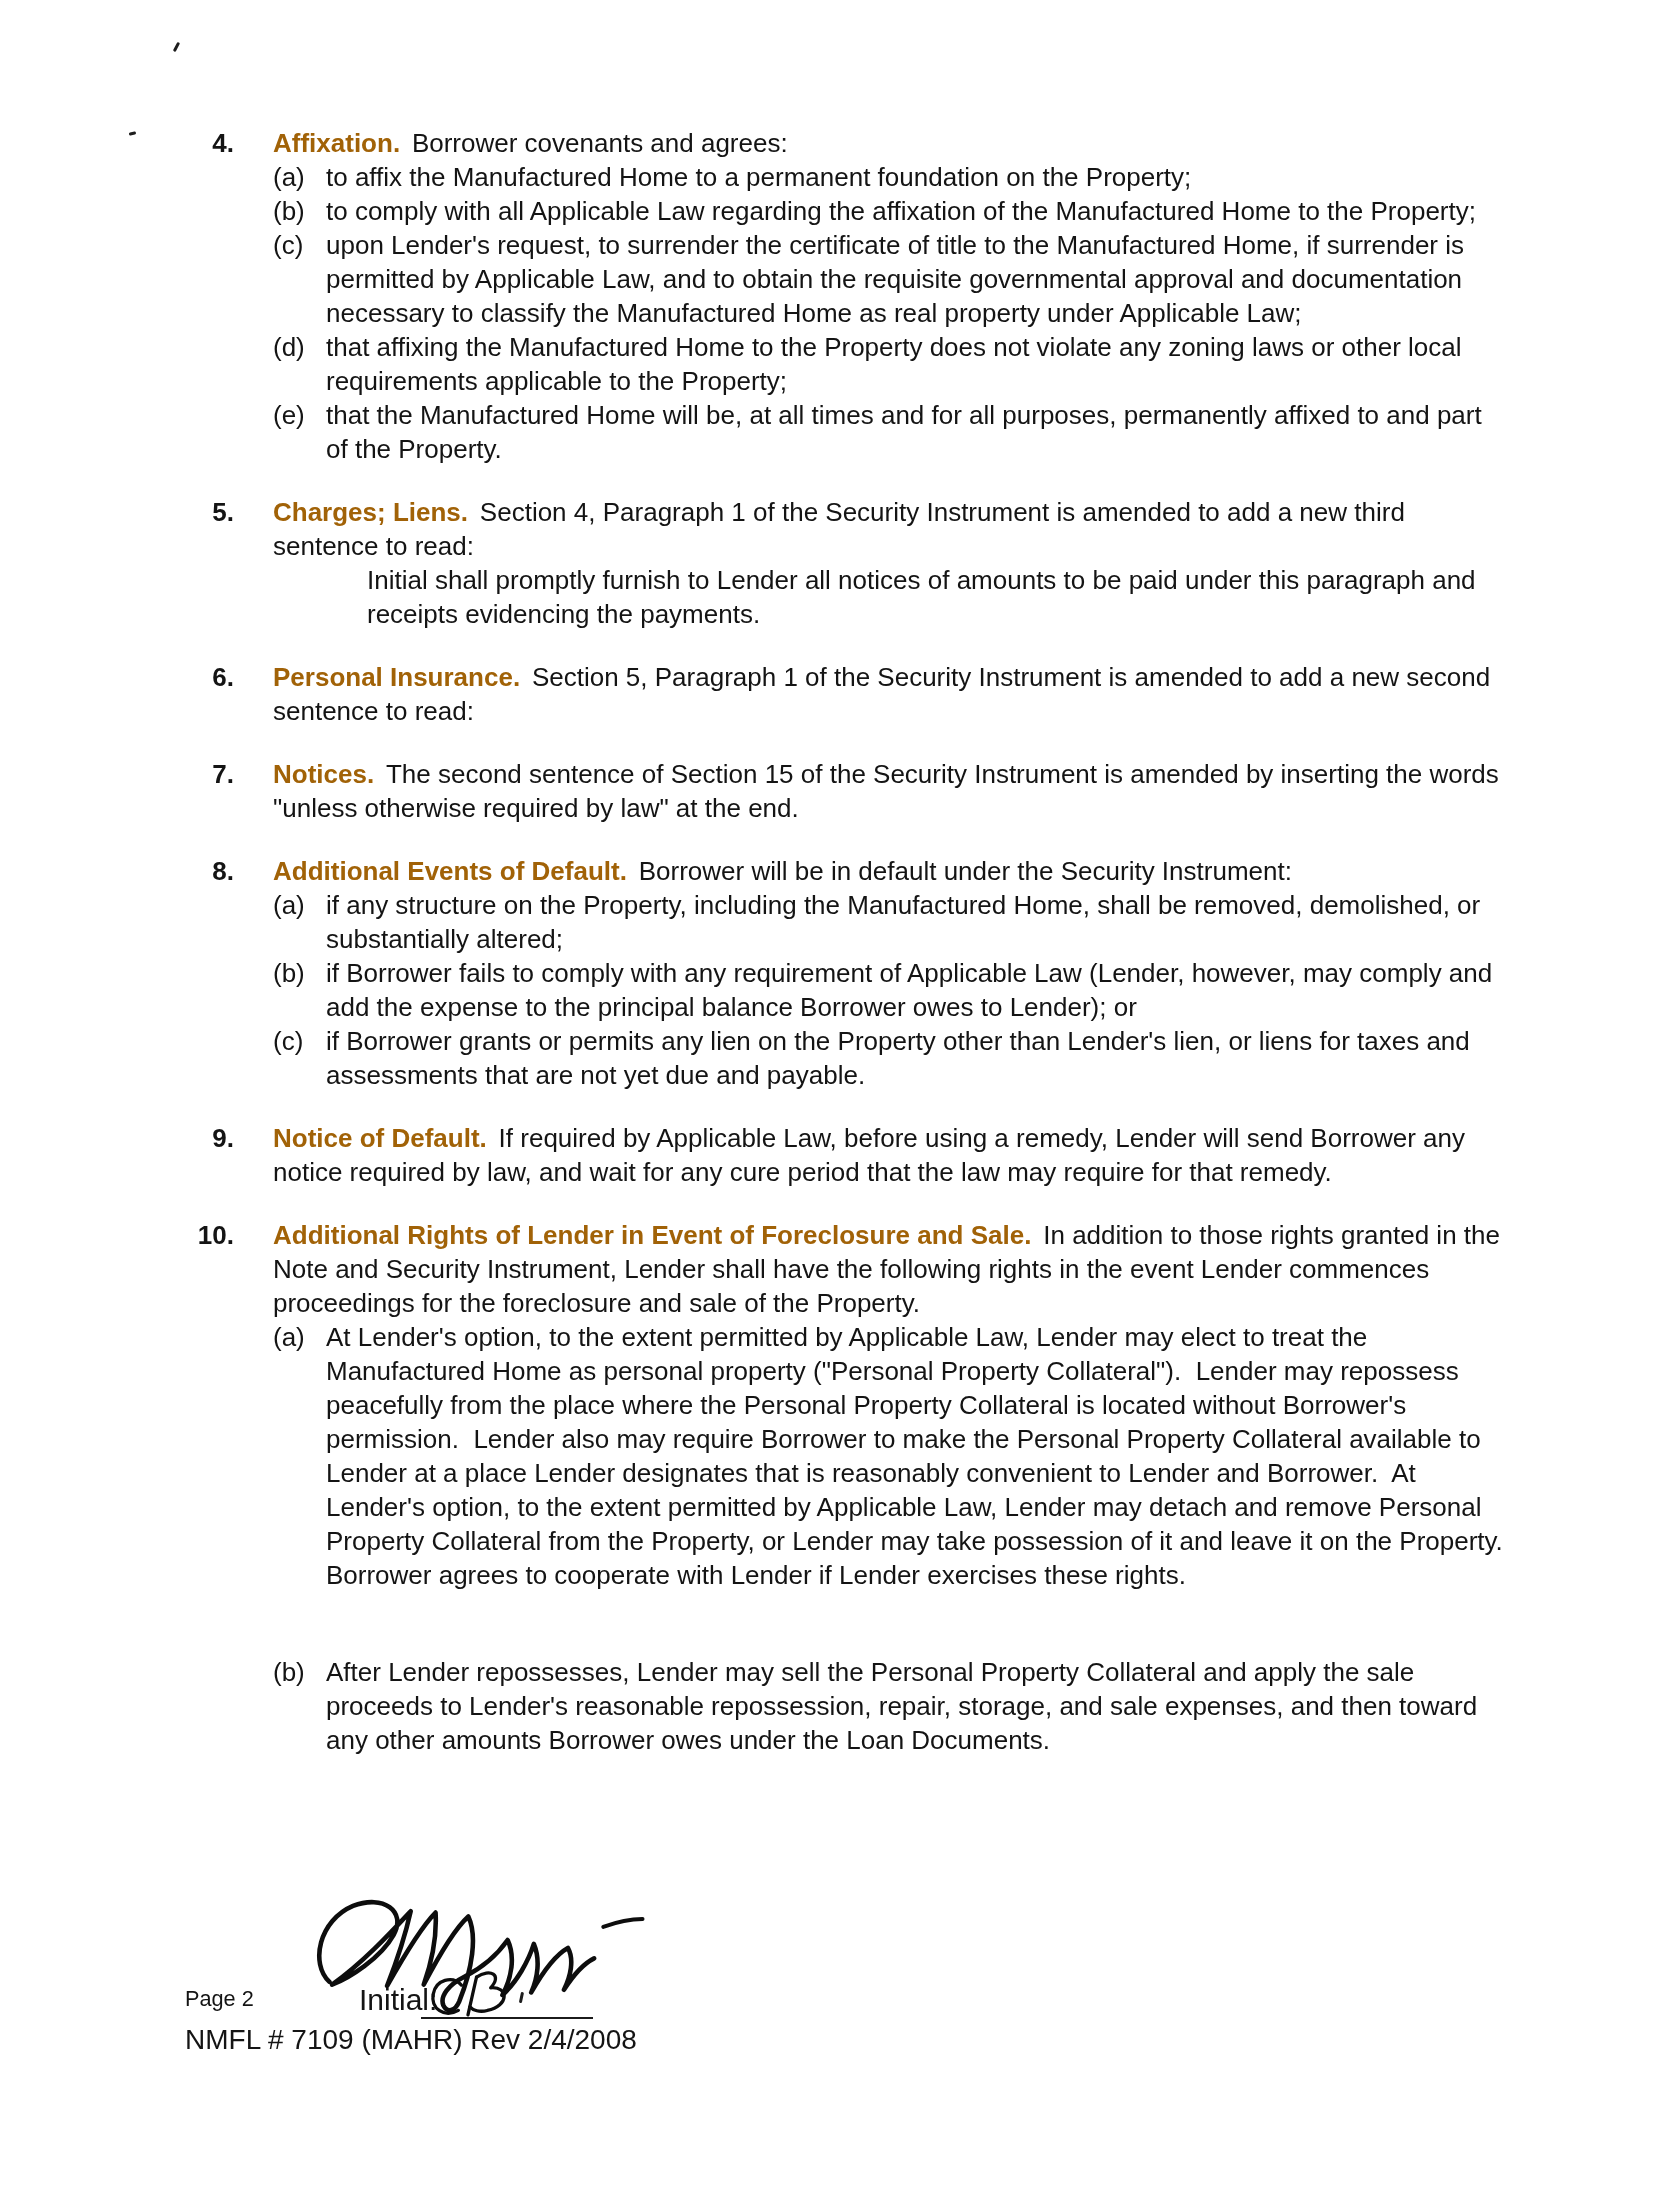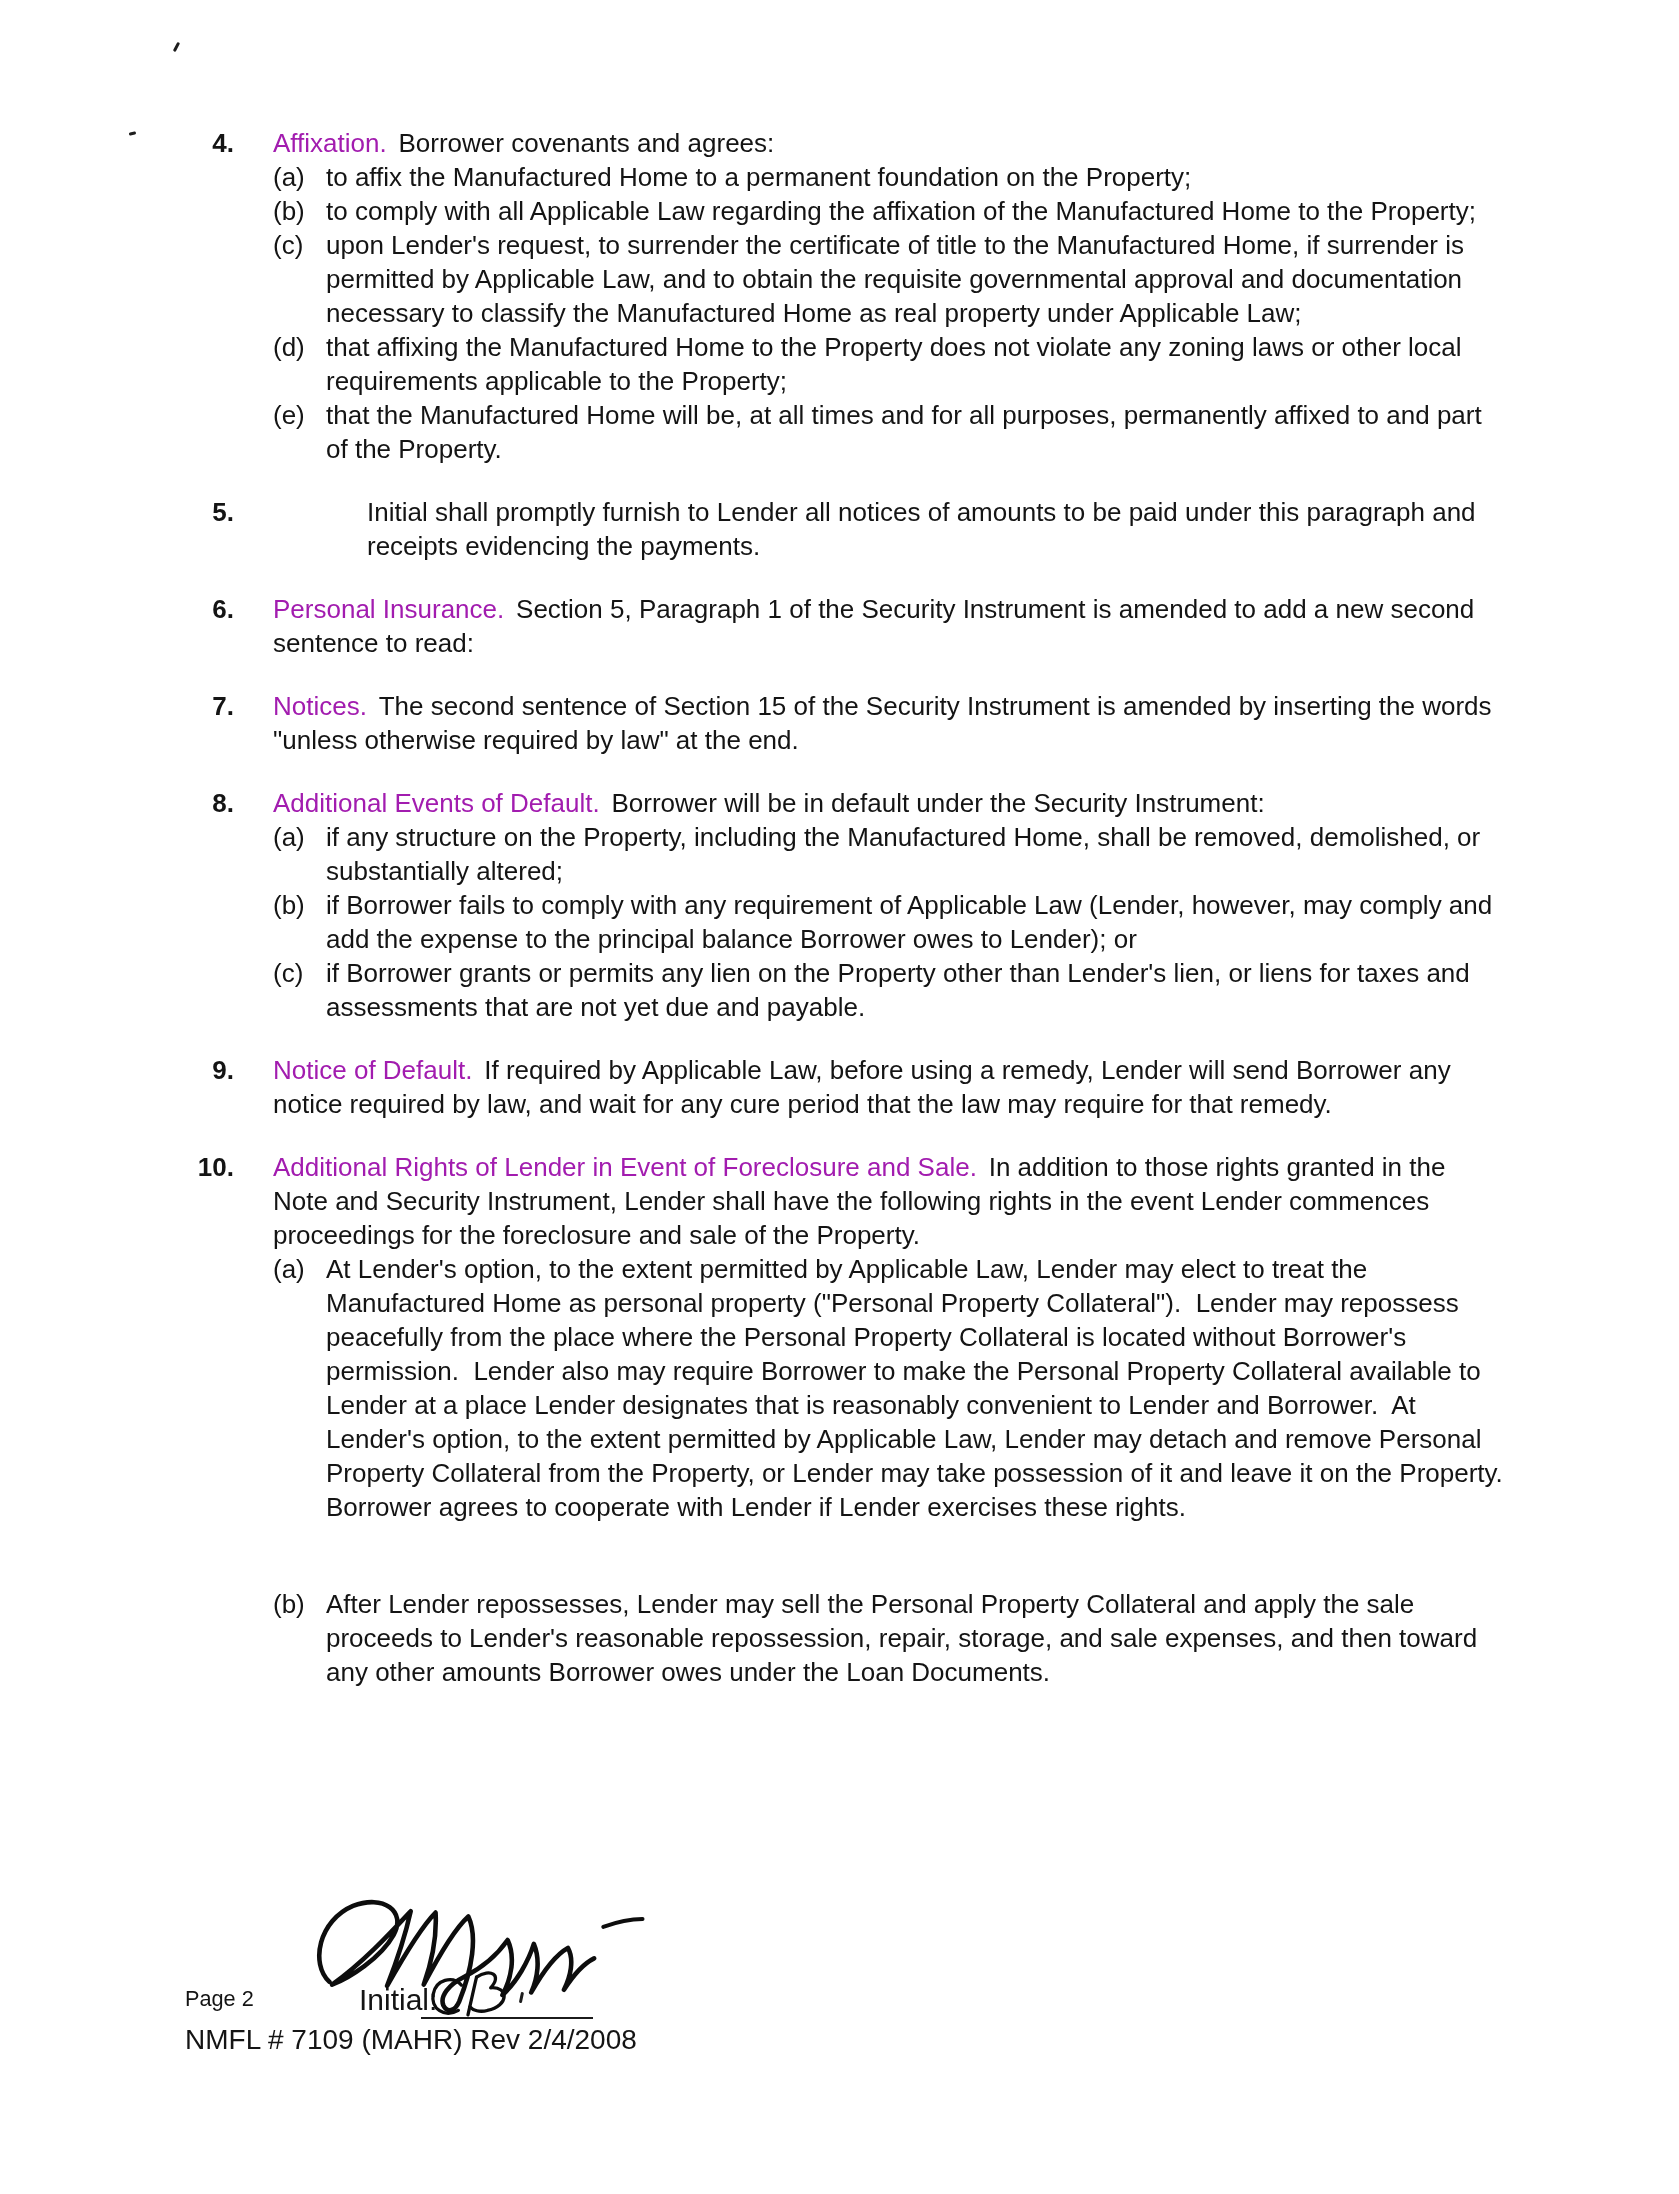--- a/index.html
+++ b/index.html
@@ -5,21 +5,21 @@
   html,body{margin:0;padding:0;background:#ffffff;}
   body{width:1680px;height:2194px;font-family:"Liberation Sans",sans-serif;color:#141414;
        -webkit-font-smoothing:antialiased;}
   .page{position:relative;width:1680px;height:2194px;background:#ffffff;overflow:hidden;}
   .content{padding:126px 176px 0 184px;}
   .section{display:grid;grid-template-columns:50px 1fr;column-gap:39px;
            font-size:26px;line-height:34px;margin-top:29px;}
   .section:first-child{margin-top:0;}
   .num{text-align:right;font-weight:bold;white-space:nowrap;}
   .lead{margin:0;}
-  .heading{font-weight:normal;margin-right:11.8px;color:#a21caf;}
+  .heading{font-weight:bold;margin-right:11.8px;color:#a16207;}
   .t{white-space:pre-wrap;}
   .item{display:grid;grid-template-columns:53px 1fr;margin:0;}
   .item .label{white-space:nowrap;}
   .quote{margin:0 0 0 94px;max-width:1115px;}
   .gap-before{margin-top:63px;}
   
   .pg{position:absolute;left:185px;top:1986px;font-size:21.7px;line-height:26px;text-align:right;}
   .init-label{position:absolute;left:359px;top:1987px;font-size:30px;line-height:26px;}
   .init-underline{position:absolute;left:421px;top:2017px;width:172px;height:2px;background:#1b1b1b;}
   .nmfl{position:absolute;left:185px;top:2026px;font-size:28px;line-height:27.6px;}
@@ -60,20 +60,21 @@
         <div class="item">
             <span class="label">(e)</span>
             <span class="t">that the Manufactured Home will be, at all times and for all purposes, permanently affixed to and part of the Property.</span>
           </div>
       </div>
     </div>
 
     <div class="section">
       <div class="num">5.</div>
       <div>
+        <p class="lead"><span class="heading">Charges; Liens.</span><span class="t">Section 4, Paragraph 1 of the Security Instrument is amended to add a new third sentence to read:</span></p>
         <p class="quote t">Initial shall promptly furnish to Lender all notices of amounts to be paid under this paragraph and receipts evidencing the payments.</p>
       </div>
     </div>
 
     <div class="section">
       <div class="num">6.</div>
       <div>
         <p class="lead"><span class="heading">Personal Insurance.</span><span class="t">Section 5, Paragraph 1 of the Security Instrument is amended to add a new second sentence to read:</span></p>
       </div>
     </div>

